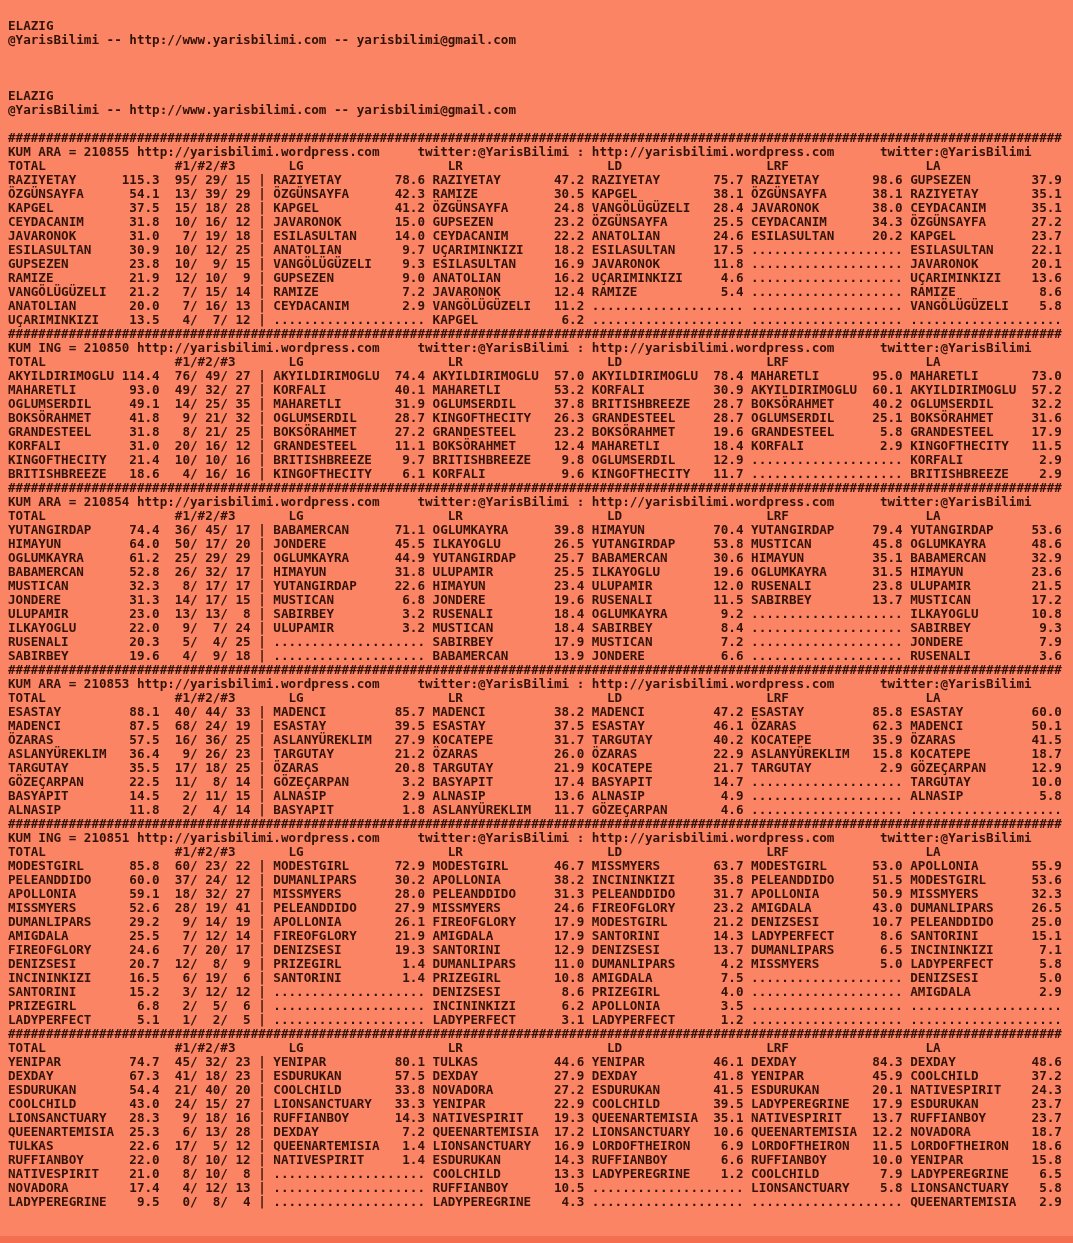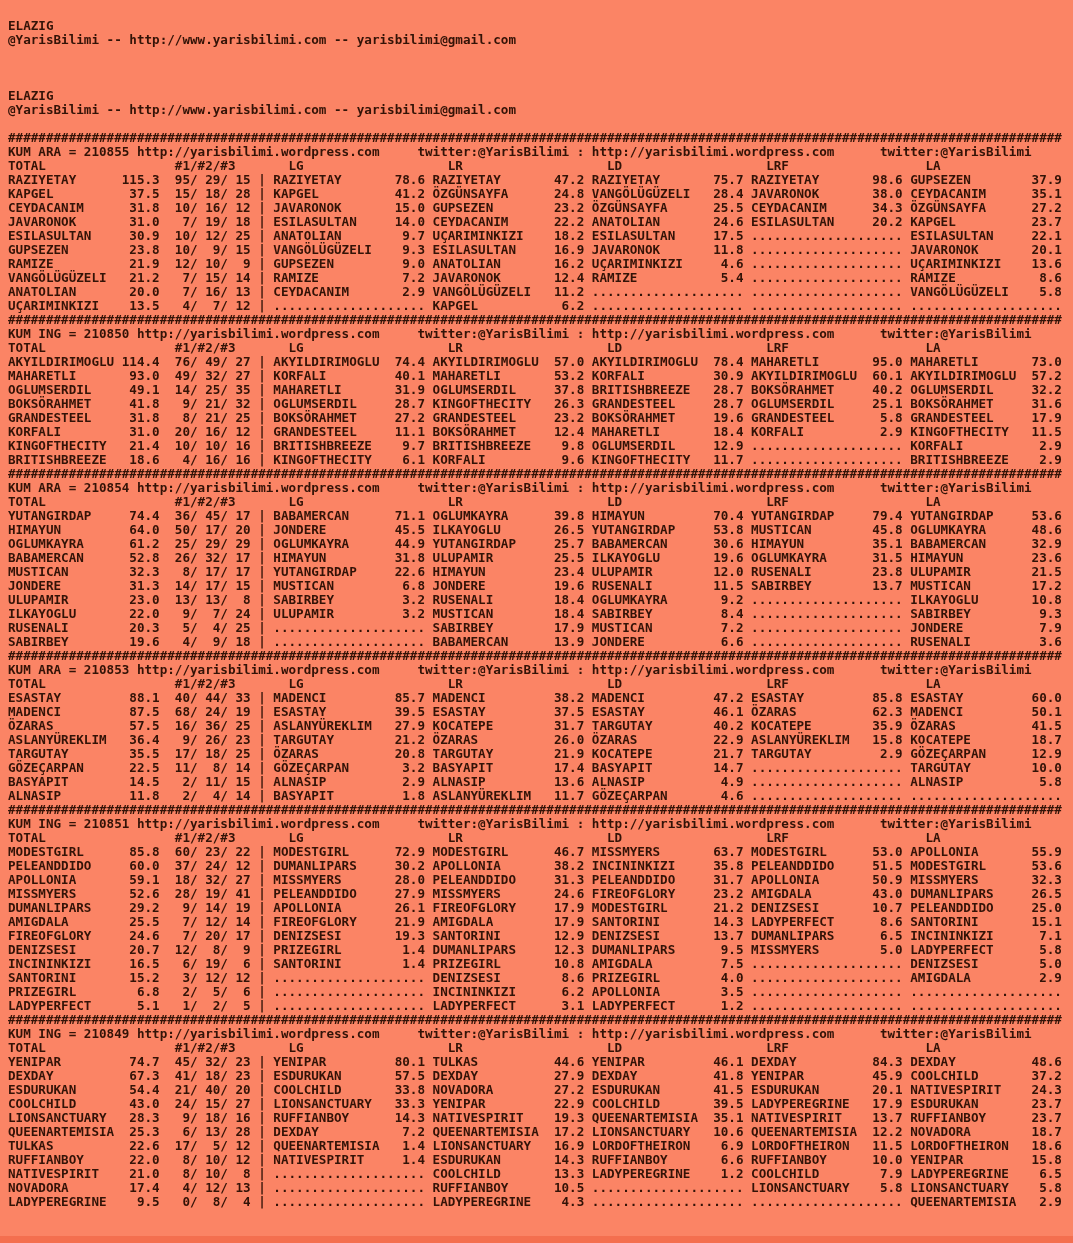--- a/index.html
+++ b/index.html
@@ -28,20 +28,21 @@
   <div class="line"></div>
   <div class="line">ELAZIG</div>
   <div class="line">@YarisBilimi -- http://www.yarisbilimi.com -- yarisbilimi@gmail.com</div>
   <div class="line"></div>
   <div id="sections">
       <div class="section">
         <div class="line">###########################################################################################################################################</div>
         <div class="line">KUM ARA = 210855 http://yarisbilimi.wordpress.com     twitter:@YarisBilimi : http://yarisbilimi.wordpress.com      twitter:@YarisBilimi</div>
         <div class="line">TOTAL                 #1/#2/#3       LG                   LR                   LD                   LRF                  LA                 </div>
         <div class="line">RAZIYETAY      115.3  95/ 29/ 15 | RAZIYETAY       78.6 RAZIYETAY       47.2 RAZIYETAY       75.7 RAZIYETAY       98.6 GUPSEZEN        37.9</div>
+        <div class="line">ÖZGÜNSAYFA      54.1  13/ 39/ 29 | ÖZGÜNSAYFA      42.3 RAMIZE          30.5 KAPGEL          38.1 ÖZGÜNSAYFA      38.1 RAZIYETAY       35.1</div>
         <div class="line">KAPGEL          37.5  15/ 18/ 28 | KAPGEL          41.2 ÖZGÜNSAYFA      24.8 VANGÖLÜGÜZELI   28.4 JAVARONOK       38.0 CEYDACANIM      35.1</div>
         <div class="line">CEYDACANIM      31.8  10/ 16/ 12 | JAVARONOK       15.0 GUPSEZEN        23.2 ÖZGÜNSAYFA      25.5 CEYDACANIM      34.3 ÖZGÜNSAYFA      27.2</div>
         <div class="line">JAVARONOK       31.0   7/ 19/ 18 | ESILASULTAN     14.0 CEYDACANIM      22.2 ANATOLIAN       24.6 ESILASULTAN     20.2 KAPGEL          23.7</div>
         <div class="line">ESILASULTAN     30.9  10/ 12/ 25 | ANATOLIAN        9.7 UÇARIMINKIZI    18.2 ESILASULTAN     17.5 .................... ESILASULTAN     22.1</div>
         <div class="line">GUPSEZEN        23.8  10/  9/ 15 | VANGÖLÜGÜZELI    9.3 ESILASULTAN     16.9 JAVARONOK       11.8 .................... JAVARONOK       20.1</div>
         <div class="line">RAMIZE          21.9  12/ 10/  9 | GUPSEZEN         9.0 ANATOLIAN       16.2 UÇARIMINKIZI     4.6 .................... UÇARIMINKIZI    13.6</div>
         <div class="line">VANGÖLÜGÜZELI   21.2   7/ 15/ 14 | RAMIZE           7.2 JAVARONOK       12.4 RAMIZE           5.4 .................... RAMIZE           8.6</div>
         <div class="line">ANATOLIAN       20.0   7/ 16/ 13 | CEYDACANIM       2.9 VANGÖLÜGÜZELI   11.2 .................... .................... VANGÖLÜGÜZELI    5.8</div>
         <div class="line">UÇARIMINKIZI    13.5   4/  7/ 12 | .................... KAPGEL           6.2 .................... .................... ....................</div>
       </div>
@@ -90,29 +91,28 @@
         <div class="line">###########################################################################################################################################</div>
         <div class="line">KUM ING = 210851 http://yarisbilimi.wordpress.com     twitter:@YarisBilimi : http://yarisbilimi.wordpress.com      twitter:@YarisBilimi</div>
         <div class="line">TOTAL                 #1/#2/#3       LG                   LR                   LD                   LRF                  LA                 </div>
         <div class="line">MODESTGIRL      85.8  60/ 23/ 22 | MODESTGIRL      72.9 MODESTGIRL      46.7 MISSMYERS       63.7 MODESTGIRL      53.0 APOLLONIA       55.9</div>
         <div class="line">PELEANDDIDO     60.0  37/ 24/ 12 | DUMANLIPARS     30.2 APOLLONIA       38.2 INCININKIZI     35.8 PELEANDDIDO     51.5 MODESTGIRL      53.6</div>
         <div class="line">APOLLONIA       59.1  18/ 32/ 27 | MISSMYERS       28.0 PELEANDDIDO     31.3 PELEANDDIDO     31.7 APOLLONIA       50.9 MISSMYERS       32.3</div>
         <div class="line">MISSMYERS       52.6  28/ 19/ 41 | PELEANDDIDO     27.9 MISSMYERS       24.6 FIREOFGLORY     23.2 AMIGDALA        43.0 DUMANLIPARS     26.5</div>
         <div class="line">DUMANLIPARS     29.2   9/ 14/ 19 | APOLLONIA       26.1 FIREOFGLORY     17.9 MODESTGIRL      21.2 DENIZSESI       10.7 PELEANDDIDO     25.0</div>
         <div class="line">AMIGDALA        25.5   7/ 12/ 14 | FIREOFGLORY     21.9 AMIGDALA        17.9 SANTORINI       14.3 LADYPERFECT      8.6 SANTORINI       15.1</div>
         <div class="line">FIREOFGLORY     24.6   7/ 20/ 17 | DENIZSESI       19.3 SANTORINI       12.9 DENIZSESI       13.7 DUMANLIPARS      6.5 INCININKIZI      7.1</div>
-        <div class="line">DENIZSESI       20.7  12/  8/  9 | PRIZEGIRL        1.4 DUMANLIPARS     12.3 DUMANLIPARS      9.5 MISSMYERS        5.0 LADYPERFECT      5.8</div>
+        <div class="line">DENIZSESI       20.7  12/  8/  9 | PRIZEGIRL        1.4 DUMANLIPARS     11.0 DUMANLIPARS      4.2 MISSMYERS        5.0 LADYPERFECT      5.8</div>
         <div class="line">INCININKIZI     16.5   6/ 19/  6 | SANTORINI        1.4 PRIZEGIRL       10.8 AMIGDALA         7.5 .................... DENIZSESI        5.0</div>
         <div class="line">SANTORINI       15.2   3/ 12/ 12 | .................... DENIZSESI        8.6 PRIZEGIRL        4.0 .................... AMIGDALA         2.9</div>
         <div class="line">PRIZEGIRL        6.8   2/  5/  6 | .................... INCININKIZI      6.2 APOLLONIA        3.5 .................... ....................</div>
         <div class="line">LADYPERFECT      5.1   1/  2/  5 | .................... LADYPERFECT      3.1 LADYPERFECT      1.2 .................... ....................</div>
       </div>
       <div class="section">
         <div class="line">###########################################################################################################################################</div>
-        <div class="line">KUM ING = 210849 http://yarisbilimi.wordpress.com     twitter:@YarisBilimi : http://yarisbilimi.wordpress.com      twitter:@YarisBilimi</div>
         <div class="line">TOTAL                 #1/#2/#3       LG                   LR                   LD                   LRF                  LA                 </div>
         <div class="line">YENIPAR         74.7  45/ 32/ 23 | YENIPAR         80.1 TULKAS          44.6 YENIPAR         46.1 DEXDAY          84.3 DEXDAY          48.6</div>
         <div class="line">DEXDAY          67.3  41/ 18/ 23 | ESDURUKAN       57.5 DEXDAY          27.9 DEXDAY          41.8 YENIPAR         45.9 COOLCHILD       37.2</div>
         <div class="line">ESDURUKAN       54.4  21/ 40/ 20 | COOLCHILD       33.8 NOVADORA        27.2 ESDURUKAN       41.5 ESDURUKAN       20.1 NATIVESPIRIT    24.3</div>
         <div class="line">COOLCHILD       43.0  24/ 15/ 27 | LIONSANCTUARY   33.3 YENIPAR         22.9 COOLCHILD       39.5 LADYPEREGRINE   17.9 ESDURUKAN       23.7</div>
         <div class="line">LIONSANCTUARY   28.3   9/ 18/ 16 | RUFFIANBOY      14.3 NATIVESPIRIT    19.3 QUEENARTEMISIA  35.1 NATIVESPIRIT    13.7 RUFFIANBOY      23.7</div>
         <div class="line">QUEENARTEMISIA  25.3   6/ 13/ 28 | DEXDAY           7.2 QUEENARTEMISIA  17.2 LIONSANCTUARY   10.6 QUEENARTEMISIA  12.2 NOVADORA        18.7</div>
         <div class="line">TULKAS          22.6  17/  5/ 12 | QUEENARTEMISIA   1.4 LIONSANCTUARY   16.9 LORDOFTHEIRON    6.9 LORDOFTHEIRON   11.5 LORDOFTHEIRON   18.6</div>
         <div class="line">RUFFIANBOY      22.0   8/ 10/ 12 | NATIVESPIRIT     1.4 ESDURUKAN       14.3 RUFFIANBOY       6.6 RUFFIANBOY      10.0 YENIPAR         15.8</div>
         <div class="line">NATIVESPIRIT    21.0   8/ 10/  8 | .................... COOLCHILD       13.3 LADYPEREGRINE    1.2 COOLCHILD        7.9 LADYPEREGRINE    6.5</div>

